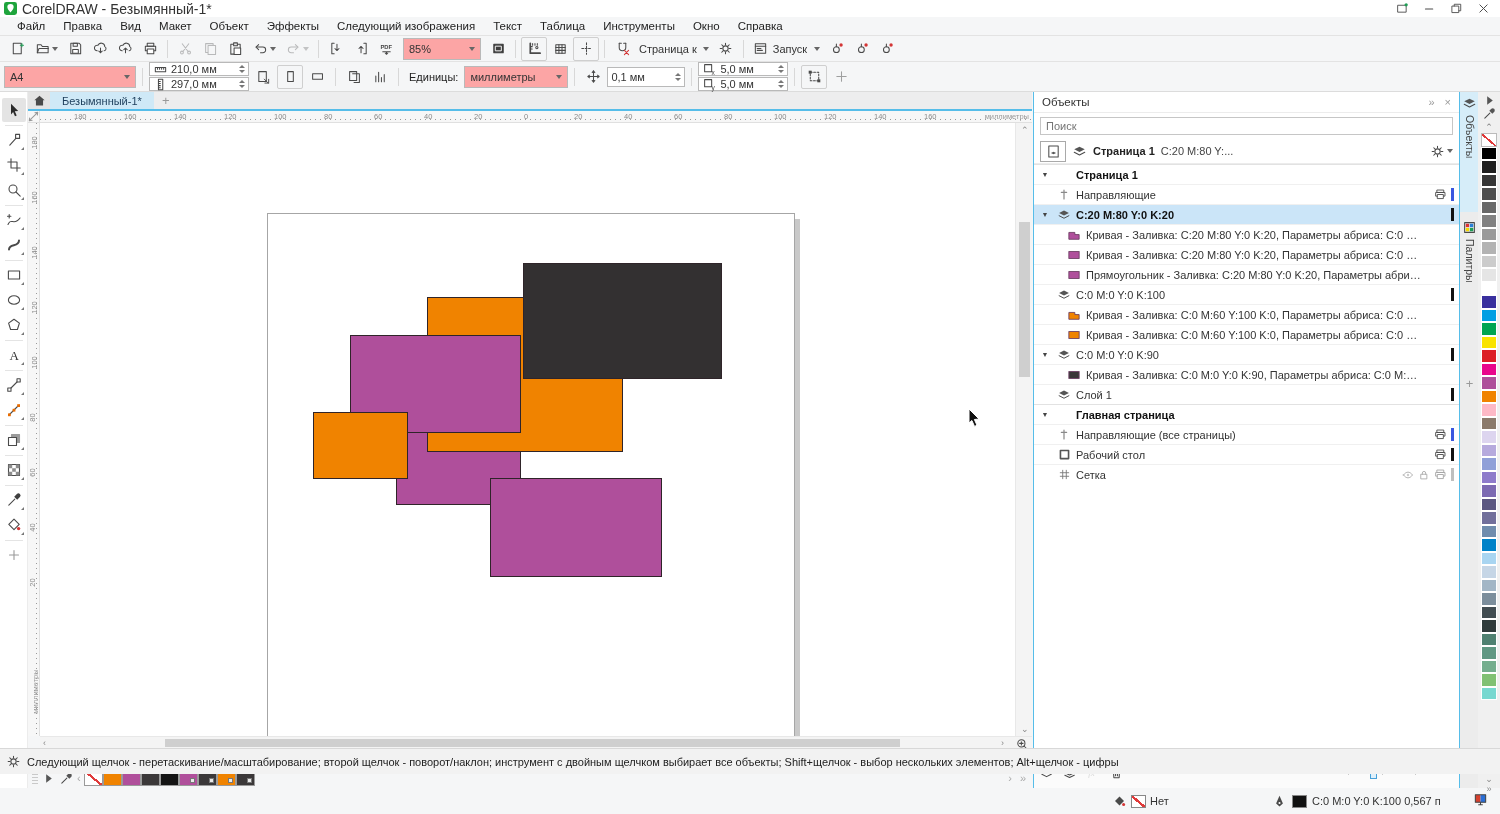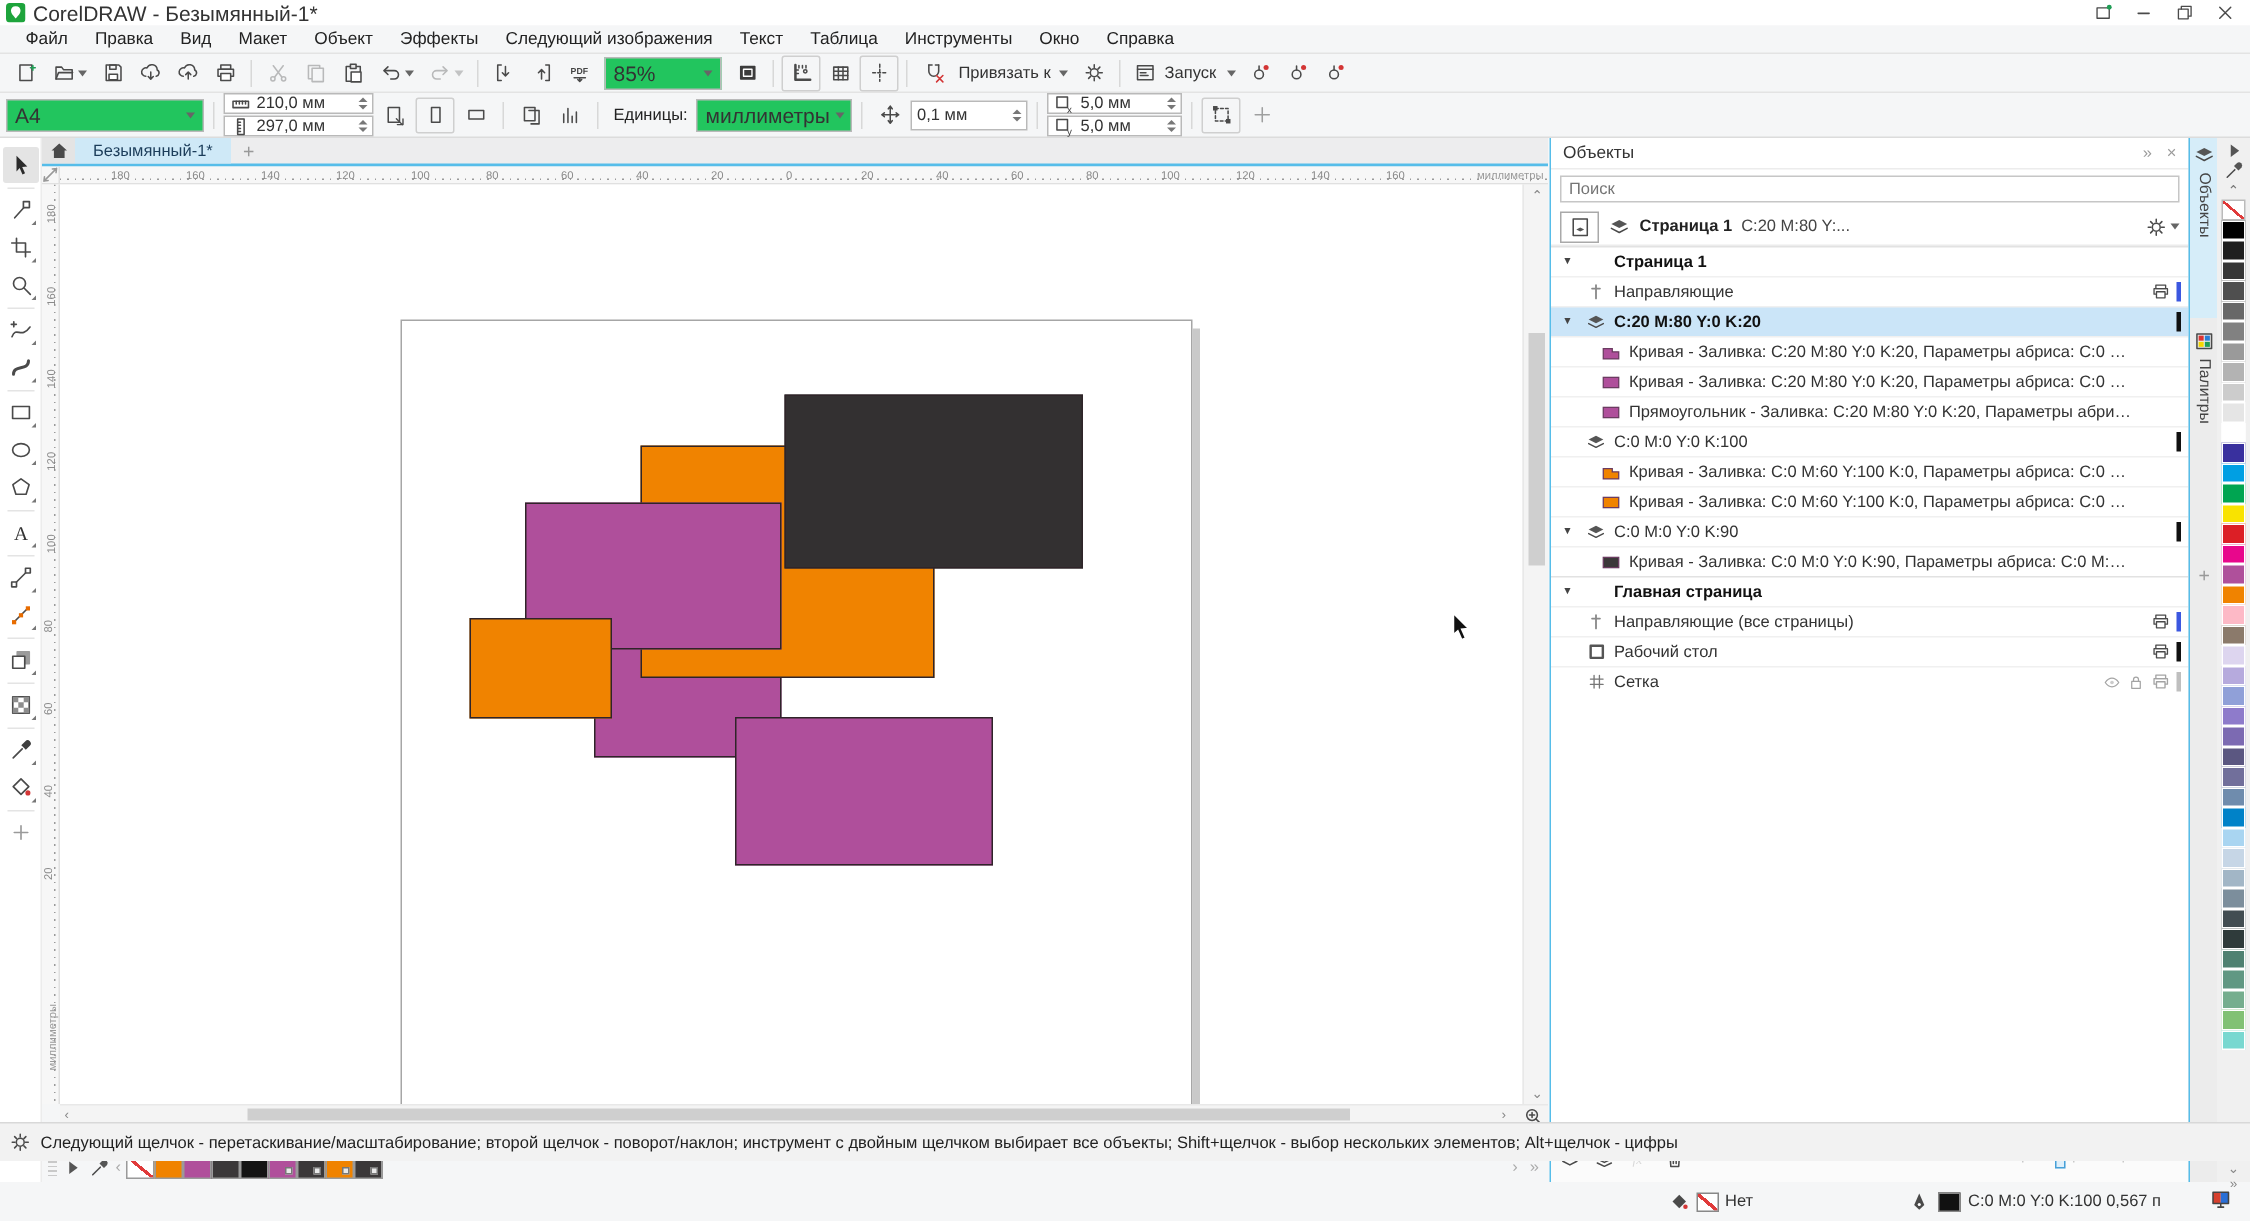--- a/index.html
+++ b/index.html
@@ -17,21 +17,21 @@
   
   #menubar{left:0;top:17px;width:1500px;height:19px;background:#f5f6f7;border-bottom:1px solid #e3e3e3;display:flex;align-items:center;padding-left:8px;box-sizing:border-box;}
   .menu-item{padding:2px 9px;font-size:11.5px;color:#222;cursor:default;}
   
   #toolbar{left:0;top:36px;width:1500px;height:26px;background:#f5f6f7;border-bottom:1px solid #e3e3e3;display:flex;align-items:center;padding-left:5px;box-sizing:border-box;gap:1px;}
   #propbar{left:0;top:62px;width:1500px;height:30px;background:#f5f6f7;border-bottom:1px solid #dcdcdc;display:flex;align-items:center;padding-left:4px;box-sizing:border-box;gap:2px;}
   .tbtn{width:24px;height:22px;border-radius:2px;display:flex;align-items:center;justify-content:center;position:relative;}
   .tbtn.wdd{width:32px;}
   .dd{width:0;height:0;border-left:3.5px solid transparent;border-right:3.5px solid transparent;border-top:4px solid #666;margin-left:2px;}
   .vsep{width:1px;height:18px;background:#d8d8d8;margin:0 4px;}
-  .combo{height:20px;border:1px solid #b9b9b9;background:#22c55e;display:flex;align-items:center;padding:0 5px;font-size:14px;gap:4px;}
+  .combo{height:20px;border:1px solid #b9b9b9;background:#fca5a5;display:flex;align-items:center;padding:0 5px;font-size:11px;gap:4px;}
   .combo .dd{margin-left:auto;}
   .spinfield{height:18px;border:1px solid #b9b9b9;background:#fff;display:flex;align-items:center;padding:0 3px;font-size:11px;}
   .spin{display:flex;flex-direction:column;justify-content:center;margin-left:4px;gap:2px;}
   .spin i{width:0;height:0;border-left:3px solid transparent;border-right:3px solid transparent;display:block;}
   .spin .up{border-bottom:3.5px solid #777;}
   .spin .dn{border-top:3.5px solid #777;}
   .pblabel{font-size:11px;color:#222;margin:0 4px;}
   
   #toolbox{left:0;top:92px;width:28px;height:696px;background:#fff;border-right:1px solid #ececec;display:flex;flex-direction:column;align-items:center;padding-top:6px;box-sizing:border-box;}
   .tool{width:24px;height:24px;display:flex;align-items:center;justify-content:center;position:relative;margin-bottom:1px;}
@@ -307,21 +307,21 @@
       </span>
     <span class="vsep"></span>
     <span class="tbtn">
         <svg width="15" height="15" viewBox="0 0 16 16" fill="none" stroke="#4a4a4a" stroke-width="1.1" stroke-linecap="round" stroke-linejoin="round">
           <path d="M4.5 2.5v4.5a3.5 3.5 0 0 0 7 0V2.5"></path>
           <path d="M4.5 2.5h2.3M9.2 2.5h2.3"></path>
           <path d="M10 10l4.5 4.5M14.5 10L10 14.5" stroke="#d33535"></path>
         </svg>
       </span>
     <span class="row" style="padding:0 4px;gap:4px;">
-      <span>Привязать к</span>
+      <span>Страница к</span>
         <span class="dd"></span>
     </span>
     <span class="tbtn">
         <svg width="15" height="15" viewBox="0 0 16 16" fill="none" stroke="#4a4a4a" stroke-width="1.1" stroke-linecap="round" stroke-linejoin="round">
           <circle cx="8" cy="8" r="2.8"></circle>
           <path d="M8 2.3v2M8 11.7v2M2.3 8h2M11.7 8h2M4 4l1.4 1.4M10.6 10.6L12 12M12 4l-1.4 1.4M5.4 10.6L4 12"></path>
         </svg>
       </span>
     <span class="vsep"></span>
     <span class="row" style="padding:0 4px;gap:5px;">
@@ -891,20 +891,33 @@
         </div>
         <div class="trow">
           <span class="exp"></span>
           <span class="ticn icn" style="margin-left:10px;">
             <svg width="14" height="12" viewBox="0 0 16 14">
               <rect x="2" y="3" width="12" height="8" fill="#3B3839" stroke="#6b3c61" stroke-width="1"></rect>
             </svg>
           </span>
           <span class="lbl">Кривая - Заливка: C:0 M:0 Y:0 K:90, Параметры абриса: C:0 M:0 Y:0 K:100  0,56...</span>
           <span class="badges"></span>
+        </div>
+        <div class="trow">
+          <span class="exp"></span>
+          <span class="ticn icn">
+            <svg width="14" height="14" viewBox="0 0 16 16" fill="none" stroke="#4a4a4a" stroke-width="1.1" stroke-linecap="round" stroke-linejoin="round">
+              <path d="M8 2.8l5.6 2.9L8 8.6 2.4 5.7z" fill="#555" stroke="none"></path>
+              <path d="M2.4 8.8L8 11.7l5.6-2.9"></path>
+            </svg>
+          </span>
+          <span class="lbl">Слой 1</span>
+          <span class="badges">
+            <span class="cbar" style="background:#111111;"></span>
+          </span>
         </div>
         <div class="trow hdr">
           <span class="exp">▼</span>
           <span class="ticn"></span>
           <span class="lbl b">Главная страница</span>
           <span class="badges"></span>
         </div>
         <div class="trow">
           <span class="exp"></span>
           <span class="ticn icn">

